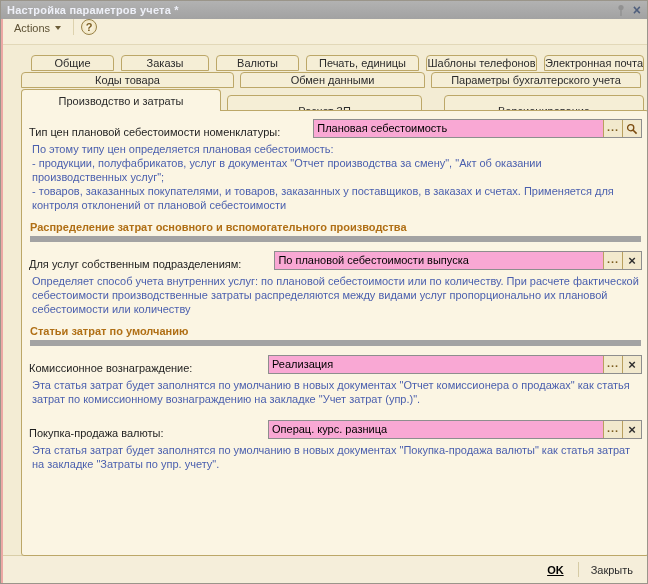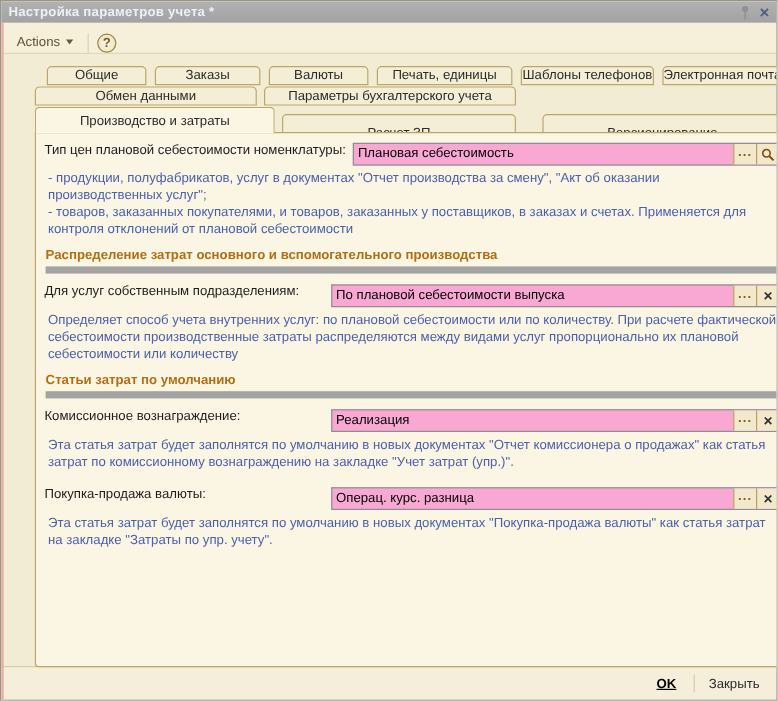--- a/index.html
+++ b/index.html
@@ -17,54 +17,54 @@
     display:flex; align-items:center; padding:0 6px;
   }
   .title{ color:#eef0f8; font-weight:bold; letter-spacing:.2px; }
   .tb-icons{ margin-left:auto; display:flex; align-items:center; gap:8px; }
   .pin-btn{ display:inline-flex; cursor:default; }
   .close-x{ color:#4f5f7d; font-weight:bold; font-size:14px; line-height:12px; cursor:default; }
   
   .toolbar{
     position:absolute; top:18px; left:0; right:0; height:26px;
     background:#f6efda; border-bottom:1px solid #e2d8b8;
-    display:flex; align-items:flex-end; padding:0 8px;
+    display:flex; align-items:flex-start; padding:0 8px;
   }
   .actions-btn{ display:inline-flex; align-items:center; gap:5px; color:#5d5134;
     padding:2px 4px; border:1px solid transparent; cursor:default; }
   .caret{ width:0; height:0; border-left:3px solid transparent; border-right:3px solid transparent;
     border-top:4px solid #6b5c38; }
   .tool-sep{ width:1px; height:16px; background:#ddd2ae; margin:0 7px; }
   .help-btn{
     width:16px; height:16px; border-radius:50%; border:1px solid #9a8348;
     background:radial-gradient(#fdf8e8,#ecdfb6); color:#7a5c20; font-weight:bold;
     display:inline-flex; align-items:center; justify-content:center; font-size:11px; cursor:default;
   }
   
-  .body{ position:absolute; top:44px; left:16px; right:0; height:512px; background:#f3ecd4; }
+  .body{ position:absolute; top:44px; left:8px; right:0; height:512px; background:#f3ecd4; }
   .tabrow{ position:absolute; display:flex; }
   .tabrow1{ top:10px; left:22px; gap:7px; }
   .tabrow2{ top:27px; left:12px; gap:6px; }
   .tabrow3{ top:44px; left:12px; }
   .tab{
     height:16px; background:#f5eed6; border:1px solid #bca768; border-radius:4px 4px 0 0;
     display:flex; align-items:center; justify-content:center; color:#2b2b2b; cursor:default;
     white-space:nowrap; overflow:hidden;
   }
   .tabrow3 .tab{ height:31px; margin-top:6px; }
   .tab.active{
     height:22px; margin-top:0; background:#fbf5e3; border-bottom:none; z-index:3; position:relative;
   }
   
   .page{
     position:absolute; top:65px; left:12px; width:628px; height:446px;
     background:#fbf5e3; border:1px solid #bca768; border-radius:0 3px 3px 3px;
     padding:8px 6px 6px 7px; z-index:1;
   }
-  .field-row{ display:flex; align-items:flex-start; height:19px; }
+  .field-row{ display:flex; align-items:flex-end; height:19px;gap:27px; }
   .flabel{ padding-right:6px; white-space:nowrap; }
   .fcontrol{
     margin-left:auto; width:374px; height:19px; background:#f9a8d4;
     border:1px solid #8e8e8e; display:flex; align-items:stretch;
   }
   .fvalue{ flex:1; padding:2px 3px 0 3px; white-space:nowrap; overflow:hidden; color:#000; }
   .fbtn{
     width:19px; background:#f2e9cd; border-left:1px solid #b9a05e;
     display:flex; align-items:center; justify-content:center; cursor:default;
   }
@@ -117,20 +117,21 @@
   <div class="body">
     <div class="tabrow tabrow1">
       <span class="tab" style="width:83px">Общие</span>
       <span class="tab" style="width:88px">Заказы</span>
       <span class="tab" style="width:83px">Валюты</span>
       <span class="tab" style="width:113px">Печать, единицы</span>
       <span class="tab" style="width:111px">Шаблоны телефонов</span>
       <span class="tab" style="width:100px">Электронная почта</span>
     </div>
     <div class="tabrow tabrow2">
+      <span class="tab" style="width:213px">Коды товара</span>
       <span class="tab" style="width:185px">Обмен данными</span>
       <span class="tab" style="width:210px">Параметры бухгалтерского учета</span>
     </div>
     <div class="tabrow tabrow3">
       <span class="tab active" style="width:200px">Производство и затраты</span>
       <span class="tab" style="width:195px; margin-left:6px">Расчет ЗП</span>
       <span class="tab" style="width:200px; margin-left:22px">Версионирование</span>
     </div>
 
     <div class="page">
@@ -142,20 +143,21 @@
           <span class="fbtn dots">...</span>
           <span class="fbtn">
             <svg width="12" height="12" viewBox="0 0 12 12">
               <circle cx="4.7" cy="4.7" r="3.1" fill="none" stroke="#7b4a0e" stroke-width="1.3"></circle>
               <line x1="7.2" y1="7.2" x2="10.6" y2="10.6" stroke="#7b4a0e" stroke-width="1.6"></line>
             </svg>
           </span>
         </span>
       </div>
       <div class="fdesc">
+        <div>По этому типу цен определяется плановая себестоимость:</div>
         <div>- продукции, полуфабрикатов, услуг в документах "Отчет производства за смену", "Акт об оказании производственных услуг";</div>
         <div>- товаров, заказанных покупателями, и товаров, заказанных у поставщиков, в заказах и счетах. Применяется для контроля отклонений от плановой себестоимости</div>
       </div>
 
       <div class="section">Распределение затрат основного и вспомогательного производства</div>
 
       <div class="field-row mt9">
         <span class="flabel">Для услуг собственным подразделениям:</span>
         <span class="fcontrol">
           <span class="fvalue">По плановой себестоимости выпуска</span>

